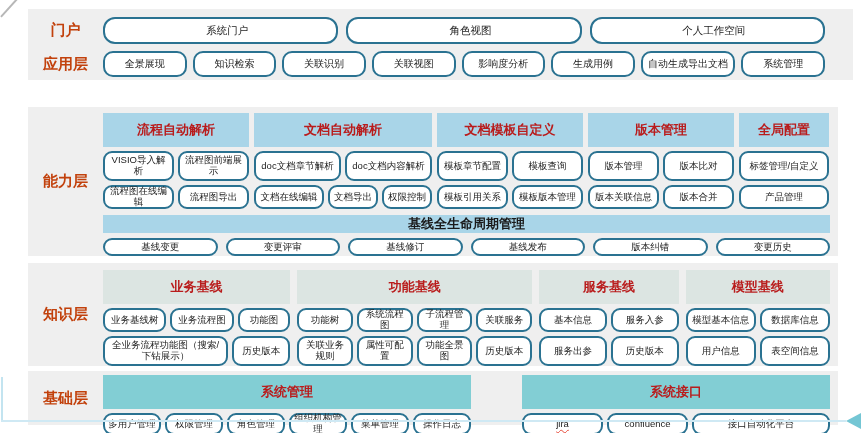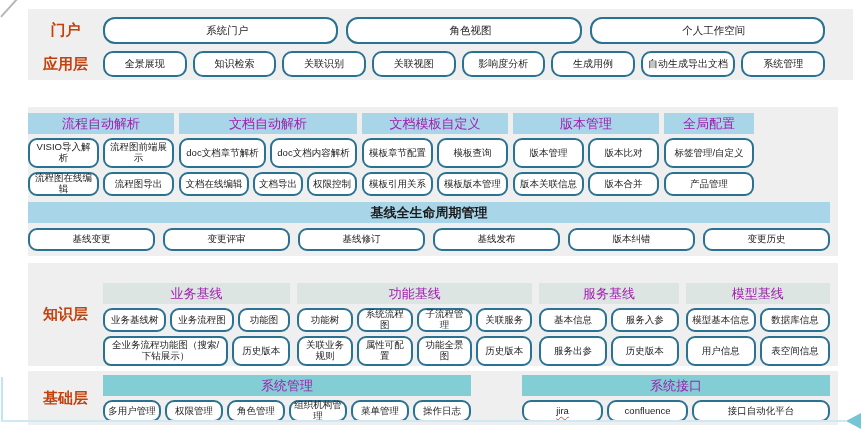--- a/index.html
+++ b/index.html
@@ -22,22 +22,22 @@
     line-height:1.15;padding:1px 3px;box-sizing:border-box;color:#222;}
   .btn-row{display:flex;gap:8px;padding-right:28px;}
   .btn-row .btn{flex:1;}
   #band-portal .btn{height:27px;font-size:10.5px;border-radius:12px;padding-left:16px;}
   #band-app .btn{height:26px;font-size:10px;border-radius:10px;}
   #band-app .btn-row{gap:6px;}
   #band-app .btn:nth-child(7){flex:1.15;}
 
   .groups{display:flex;gap:5px;padding:6px 8px 0 0;}
   .group{display:flex;flex-direction:column;gap:4px;box-sizing:border-box;}
-  .group-header{height:21px;display:flex;align-items:center;justify-content:center;
-    font-weight:normal;font-size:13px;color:#a21caf;}
+  .group-header{height:34px;display:flex;align-items:center;justify-content:center;
+    font-weight:bold;font-size:13px;color:#b91c1c;}
   .capability-header{background:var(--c-blue);}
   .knowledge-header{background:var(--c-pale);}
   .base-header{background:var(--c-teal);}
   .row{display:flex;gap:4px;}
   .row .btn{flex:1;}
 
   #band-capability .band-content{justify-content:flex-start;}
   #band-capability .g1{width:146px;}
   #band-capability .g2{width:178px;}
   #band-capability .g3{width:146px;}
@@ -54,21 +54,21 @@
 
   #band-knowledge .band-content{justify-content:flex-end;padding-top:5px;}
   #band-knowledge .groups{padding-top:0;gap:7px;}
   #band-knowledge .g1{width:188px;}
   #band-knowledge .g2{width:236px;}
   #band-knowledge .g3{width:140px;}
   #band-knowledge .g4{width:145px;}
   #band-knowledge .r1{height:24px;}
   #band-knowledge .r2{height:30px;}
   #band-knowledge .g1 .r1 .btn:nth-child(3){flex:0.8;}
-  #band-knowledge .g1 .r2 .btn:nth-child(1){flex:2.4;border-radius:8px;}
+  #band-knowledge .g1 .r2 .btn:nth-child(1){flex:2.4;}
 
   #band-base .band-content{justify-content:flex-start;padding-top:4px;}
   #band-base .groups{padding-top:0;justify-content:space-between;}
   #band-base .g1{width:368px;}
   #band-base .g2{width:308px;}
   #band-base .r1{height:22px;}
   #band-base .g2 .r1 .btn:nth-child(3){flex:1.8;}
 
   .misspelled{text-decoration:underline wavy #e74c3c;text-underline-offset:2px;}
 
@@ -107,20 +107,21 @@
           <div class="btn">关联视图</div>
           <div class="btn">影响度分析</div>
           <div class="btn">生成用例</div>
           <div class="btn">自动生成导出文档</div>
           <div class="btn">系统管理</div>
         </div>
       </div>
   </div>
 
   <div class="band" id="band-capability">
+    <div class="band-label">能力层</div>
     <div class="band-content">
         <div class="groups">
           <div class="group g1">
             <div class="group-header capability-header">流程自动解析</div>
             <div class="row r1">
               <div class="btn">VISIO导入解析</div>
               <div class="btn">流程图前端展示</div>
             </div>
             <div class="row r2">
               <div class="btn">流程图在线编辑</div>

